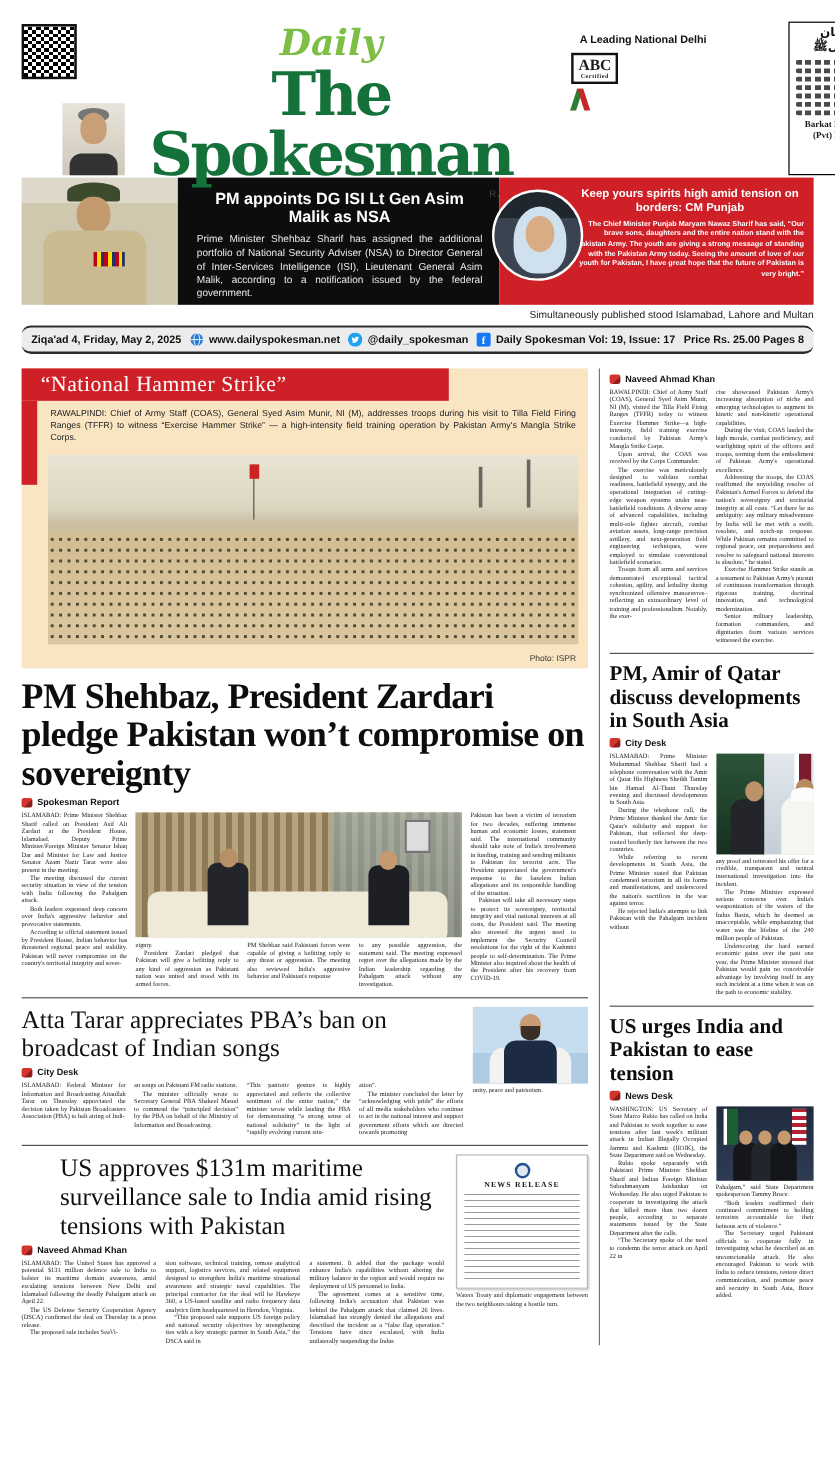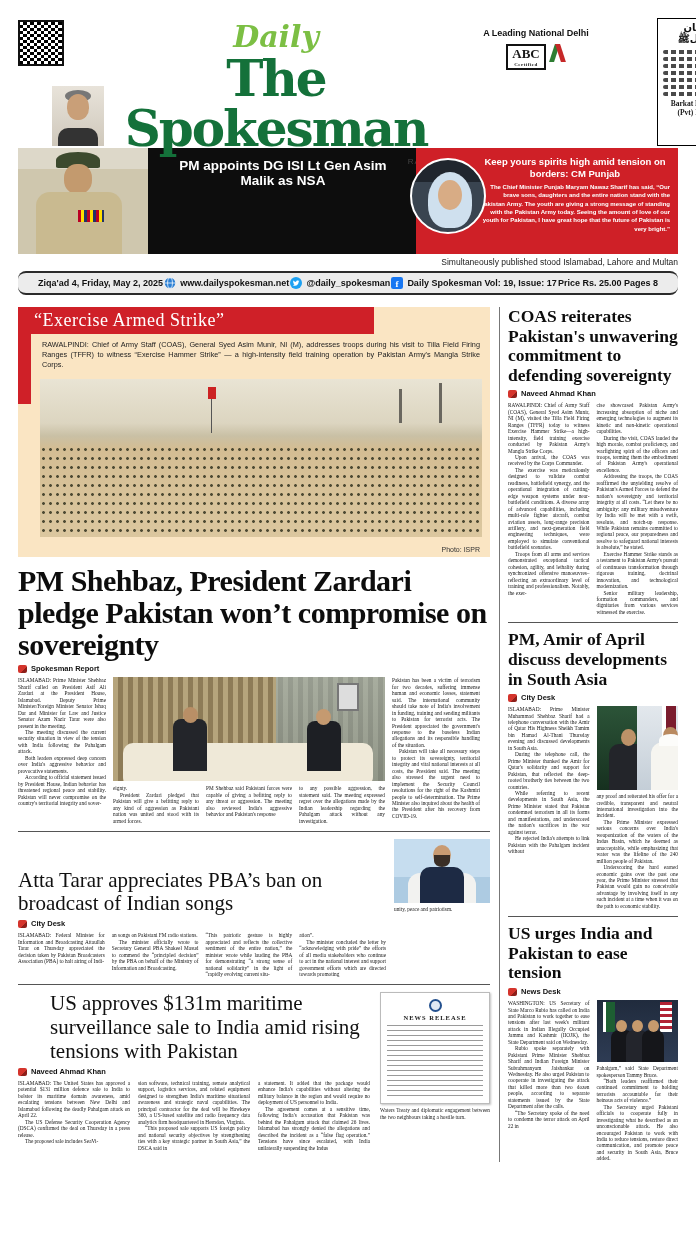--- a/index.html
+++ b/index.html
@@ -14,21 +14,21 @@
   .mast-portrait { position:absolute; left:52px; top:86px; width:52px; height:60px; background:linear-gradient(180deg,#e8e3da,#cfc8bb); overflow:hidden; }
   .mp-face { position:absolute; left:15px; top:8px; width:22px; height:26px; border-radius:50% 50% 45% 45%; background:#c99f78; }
   .mp-hair { position:absolute; left:13px; top:4px; width:26px; height:12px; border-radius:50%; background:#777; }
   .mp-torso { position:absolute; left:6px; bottom:-4px; width:40px; height:22px; border-radius:10px 10px 0 0; background:#333; }
   .mast-center { position:absolute; left:85px; top:22px; width:382px; text-align:center; }
   .mast-daily { font-size:30px; font-weight:bold; font-style:italic; color:#7cbf44; font-family:"DejaVu Serif", serif; line-height:1; }
   .mast-title { font-size:50px; font-weight:bold; color:#14713a; font-family:"DejaVu Serif", serif; line-height:1; margin-top:2px; letter-spacing:-2px; }
   .mast-city { text-align:right; font-family:"Liberation Sans", sans-serif; font-size:8px; letter-spacing:1px; color:#444; margin-top:3px; }
   .leading { position:absolute; left:476px; top:28px; width:120px; text-align:center; font-family:"Liberation Sans", sans-serif; }
   .leading-tag { font-size:9px; font-weight:bold; color:#111; }
-  .abc-row { margin-top:6px; display:flex; justify-content:center; align-items:flex-start; gap:4px; }
+  .abc-row { margin-top:6px; display:flex; justify-content:center; align-items:flex-start; gap:4px;flex-direction:column; }
   .abc-box { border:2px solid #111; padding:0 4px; font-size:13px; font-weight:bold; font-family:"Liberation Serif", serif; line-height:1.2; }
   .abc-sub { font-size:5px; letter-spacing:.5px; }
   .ribbon { width:16px; height:20px; position:relative; }
   .ribbon-a { position:absolute; left:2px; top:0; width:5px; height:18px; background:#2e7d32; transform:skewX(-18deg); }
   .ribbon-b { position:absolute; left:8px; top:0; width:5px; height:18px; background:#c62828; transform:skewX(18deg); }
   .urdu-box { position:absolute; left:610px; top:18px; width:84px; height:128px; border:1px solid #000; padding:3px 4px; text-align:center;margin-left:47px; }
   .urdu-title { direction:rtl; font-size:10px; font-weight:bold; color:#111; font-family:"DejaVu Sans", sans-serif; }
   .urdu-line { height:4px; margin:3px 1px; border-radius:2px;
                background:repeating-linear-gradient(90deg,#4a4a4a 0 5px,transparent 5px 8px); }
   .urdu-footer { font-size:7.5px; font-weight:bold; font-family:"Liberation Serif", serif; line-height:1.2; }
@@ -47,21 +47,21 @@
   .red-banner { width:262px; background:#cf2027; position:relative; padding:8px 8px 6px 64px; color:#fff; font-family:"Liberation Sans", sans-serif; }
   .photo-maryam { position:absolute; left:-6px; top:10px; width:76px; height:76px; border-radius:50%; background:linear-gradient(180deg,#20262e 0 30%,#394450 30% 100%); overflow:hidden; border:2px solid #fff; }
   .cm-scarf { position:absolute; left:16px; top:12px; width:44px; height:56px; border-radius:50% 50% 40% 40%; background:#cfe0ee; }
   .cm-face { position:absolute; left:26px; top:20px; width:24px; height:30px; border-radius:50%; background:#d8ac85; }
   .red-banner h2 { font-size:9.5px; text-align:center; line-height:1.25; margin-bottom:3px; }
   .red-banner p { font-size:6px; font-weight:bold; line-height:1.4; text-align:right; }
   .published { margin:3px 18px 0; text-align:right; font-family:"Liberation Sans", sans-serif; font-size:8.5px; color:#222; }
 
   
   .dateline { margin:4px 18px 0; background:#ececec; border-top:2px solid #2b2b2b; border-bottom:2px solid #2b2b2b; border-radius:8px;
-              height:24px; display:flex; align-items:center; justify-content:space-between; padding:0 20px;
+              height:24px; display:flex; align-items:center; justify-content:space-between; padding:0 8px;
               font-family:"Liberation Sans", sans-serif; font-size:9px; font-weight:bold; color:#111; }
   .dl-item { display:flex; align-items:center; gap:4px; }
   .dl-icon { display:inline-flex; }
 
   
   .content { margin:12px 18px 0; display:flex; gap:9px; }
   .left-col { width:472px; }
   .right-col { flex:1; border-left:1px solid #777; padding-left:8px; }
   hr.rule { border:0; border-top:1px solid #555; margin:7px 0; }
 
@@ -99,21 +99,21 @@
   .mt-fig1 { position:absolute; left:60px; bottom:10px; width:34px; height:52px; border-radius:8px 8px 0 0; background:#23252a; }
   .mt-head1 { position:absolute; left:70px; bottom:58px; width:15px; height:16px; border-radius:50%; background:#b98f66; }
   .mt-fig2 { position:absolute; right:44px; bottom:10px; width:34px; height:50px; border-radius:8px 8px 0 0; background:#1d1f24; }
   .mt-head2 { position:absolute; right:54px; bottom:56px; width:15px; height:16px; border-radius:50%; background:#c59a70; }
   .mt-frame { position:absolute; right:26px; top:6px; width:22px; height:28px; background:#ddd; border:2px solid #777; }
   .mid-cols { display:flex; gap:7px; margin-top:4px; }
   .mid-cols .tcol { flex:1; }
 
   
   .atta { display:flex; gap:8px; }
-  .atta-left { flex:1;margin-top:30px; }
+  .atta-left { flex:1; }
   .atta-left h2 { font-size:21px; font-weight:normal; line-height:1.1; color:#111; }
   .cols4 { display:flex; gap:7px; }
   .cols4 .tcol { flex:1; }
   .atta-right { width:96px; }
   .photo-atta { height:64px; position:relative; background:linear-gradient(180deg,#c6ddef 0 60%,#adcbe2 60%); overflow:hidden; }
   .at-face { position:absolute; left:39px; top:6px; width:18px; height:20px; border-radius:50%; background:#c99b72; }
   .at-beard { position:absolute; left:40px; top:16px; width:16px; height:12px; border-radius:0 0 50% 50%; background:#3a2e26; }
   .at-vest { position:absolute; left:26px; top:28px; width:44px; height:36px; border-radius:10px 10px 0 0; background:#1d2a44; }
   .at-arms { position:absolute; left:14px; top:34px; width:68px; height:30px; border-radius:12px 12px 0 0; background:#f2f2f0; z-index:-0; }
   .photo-tail { font-size:5.3px; line-height:1.25; margin-top:3px; text-align:justify; }
@@ -198,20 +198,21 @@
 
   <section class="banner-row">
     <div class="photo-officer">
       <div class="off-cap"></div>
       <div class="off-face"></div>
       <div class="off-torso"></div>
       <div class="off-medals"></div>
     </div>
     <div class="black-banner">
       <h2>PM appoints DG ISI Lt Gen Asim Malik as NSA</h2>
+      <p>Prime Minister Shehbaz Sharif has assigned the additional portfolio of National Security Adviser (NSA) to Director General of Inter-Services Intelligence (ISI), Lieutenant General Asim Malik, according to a notification issued by the federal government.</p>
     </div>
     <div class="red-banner">
       <div class="photo-maryam">
         <div class="cm-scarf"></div>
         <div class="cm-face"></div>
       </div>
       <h2>Keep yours spirits high amid tension on borders: CM Punjab</h2>
       <p>The Chief Minister Punjab Maryam Nawaz Sharif has said, “Our brave sons, daughters and the entire nation stand with the Pakistan Army. The youth are giving a strong message of standing with the Pakistan Army today. Seeing the amount of love of our youth for Pakistan, I have great hope that the future of Pakistan is very bright.”</p>
     </div>
   </section>
@@ -248,21 +249,21 @@
       <span>Daily Spokesman Vol: 19, Issue: 17</span>
     </span>
     <span class="dl-item">Price Rs. 25.00 Pages 8</span>
   </div>
 
   <main class="content">
 
     <div class="left-col">
 
       <section class="hammer-panel">
-        <div class="hammer-bar">“Exercise Armed Strike”</div>
+        <div class="hammer-bar">“National Hammer Strike”</div>
         <div class="hammer-strip"></div>
         <p class="hammer-caption">RAWALPINDI: Chief of Army Staff (COAS), General Syed Asim Munir, NI (M), addresses troops during his visit to Tilla Field Firing Ranges (TFFR) to witness “Exercise Hammer Strike” — a high-intensity field training operation by Pakistan Army's Mangla Strike Corps.</p>
         <div class="photo-exercise">
           <div class="ex-troops"></div>
           <div class="ex-pole"></div>
           <div class="ex-flag"></div>
           <div class="ex-tower1"></div>
           <div class="ex-tower2"></div>
         </div>
         <div class="hammer-credit">Photo: ISPR</div>
@@ -380,21 +381,20 @@
             <div class="doc-lines"></div>
           </div>
           <p class="photo-tail">Waters Treaty and diplomatic engagement between the two neighbours taking a hostile turn.</p>
         </div>
       </section>
     </div>
 
     <div class="right-col">
 
       <section>
-        <h2>COAS reiterates Pakistan's unwavering commitment to defending sovereignty</h2>
         <div class="byline">
           <span class="pen-icon"></span>
           <span>Naveed Ahmad Khan</span>
         </div>
         <div class="cols2">
           <div class="tcol">
               <p>RAWALPINDI: Chief of Army Staff (COAS), General Syed Asim Munir, NI (M), visited the Tilla Field Firing Ranges (TFFR) today to witness Exercise Hammer Strike—a high-intensity, field training exercise conducted by Pakistan Army's Mangla Strike Corps.</p>
               <p>Upon arrival, the COAS was received by the Corps Commander.</p>
               <p>The exercise was meticulously designed to validate combat readiness, battlefield synergy, and the operational integration of cutting-edge weapon systems under near-battlefield conditions. A diverse array of advanced capabilities, including multi-role fighter aircraft, combat aviation assets, long-range precision artillery, and next-generation field engineering techniques, were employed to simulate conventional battlefield scenarios.</p>
               <p>Troops from all arms and services demonstrated exceptional tactical cohesion, agility, and lethality during synchronized offensive manoeuvres–reflecting an extraordinary level of training and professionalism. Notably, the exer-</p>
@@ -405,21 +405,21 @@
               <p>Addressing the troops, the COAS reaffirmed the unyielding resolve of Pakistan's Armed Forces to defend the nation's sovereignty and territorial integrity at all costs. “Let there be no ambiguity: any military misadventure by India will be met with a swift, resolute, and notch-up response. While Pakistan remains committed to regional peace, our preparedness and resolve to safeguard national interests is absolute,” he stated.</p>
               <p>Exercise Hammer Strike stands as a testament to Pakistan Army's pursuit of continuous transformation through rigorous training, doctrinal innovation, and technological modernization.</p>
               <p>Senior military leadership, formation commanders, and dignitaries from various services witnessed the exercise.</p>
             </div>
         </div>
       </section>
 
       <hr class="rule">
 
       <section>
-        <h2>PM, Amir of April discuss developments in South Asia</h2>
+        <h2>PM, Amir of Qatar discuss developments in South Asia</h2>
         <div class="byline">
           <span class="pen-icon"></span>
           <span>City Desk</span>
         </div>
         <div class="cols2">
           <div class="tcol">
               <p>ISLAMABAD: Prime Minister Muhammad Shehbaz Sharif had a telephone conversation with the Amir of Qatar His Highness Sheikh Tamim bin Hamad Al-Thani Thursday evening and discussed developments in South Asia.</p>
               <p>During the telephone call, the Prime Minister thanked the Amir for Qatar's solidarity and support for Pakistan, that reflected the deep-rooted brotherly ties between the two countries.</p>
               <p>While referring to recent developments in South Asia, the Prime Minister stated that Pakistan condemned terrorism in all its forms and manifestations, and underscored the nation's sacrifices in the war against terror.</p>
               <p>He rejected India's attempts to link Pakistan with the Pahalgam incident without</p>

